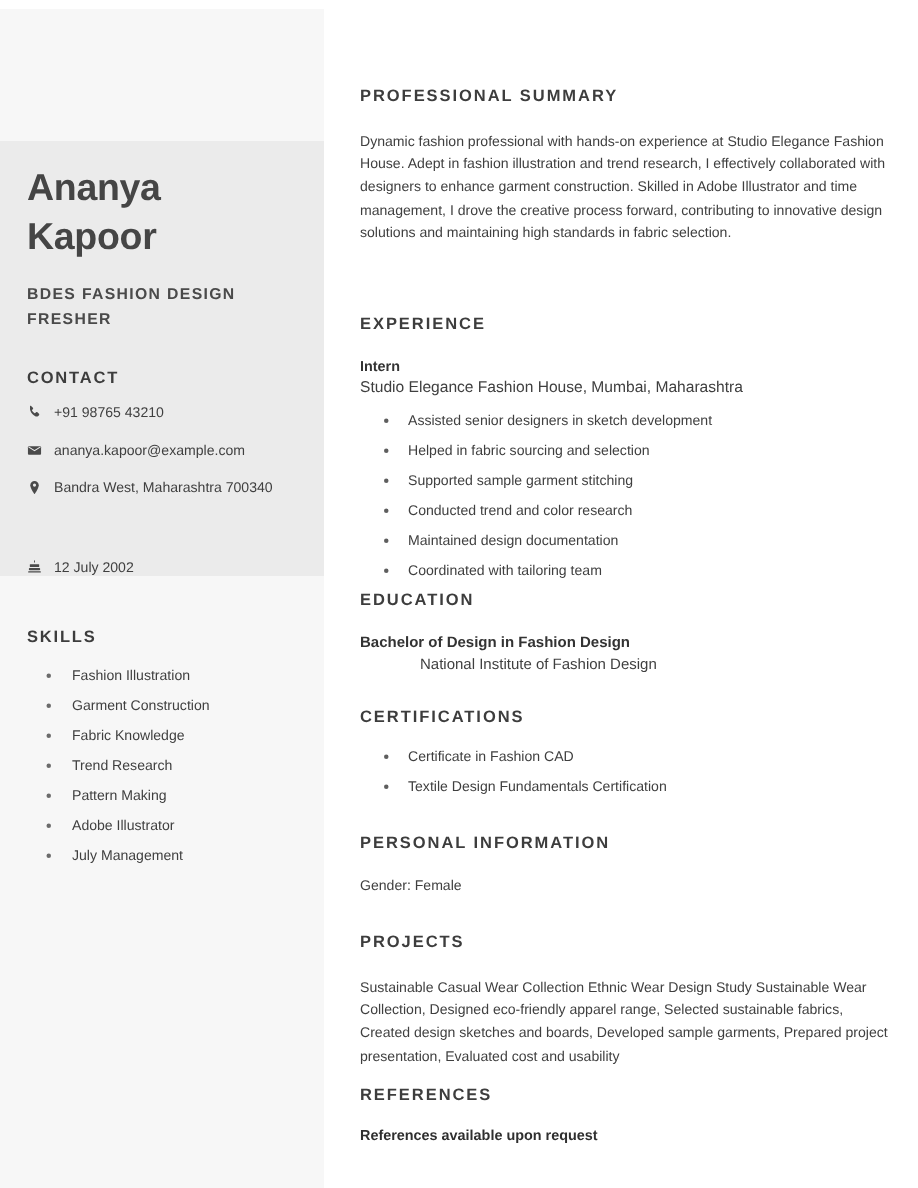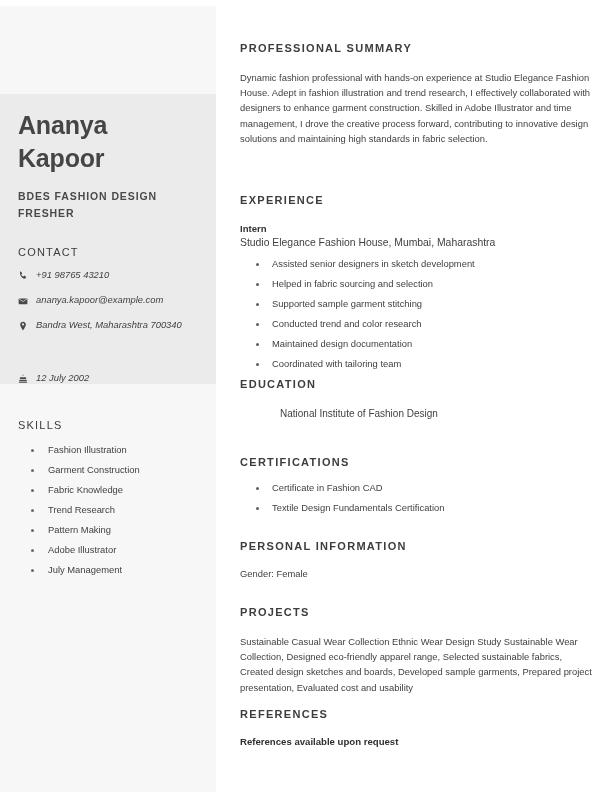--- a/index.html
+++ b/index.html
@@ -60,42 +60,41 @@
     font-size: 10.5px;
     font-weight: bold;
     color: #4a4a4a;
     letter-spacing: 0.9px;
     line-height: 17px;
     text-transform: uppercase;
   }
 
   .side-heading {
     font-size: 11px;
-    font-weight: normal;
+    font-weight: bold;
     color: #3d3d3d;
     letter-spacing: 1.2px;
     text-transform: uppercase;
   }
 
   .contact-head {
     position: absolute;
     left: 18px;
     top: 240px;
   }
   .contact-list {
     position: absolute;
     left: 18px;
     top: 262px;
     width: 190px;
   }
   .contact-row {
     display: flex;
-    align-items: flex-end;
+    align-items: center;
     margin-bottom: 12px;
-    font-style: italic;
   }
   .contact-row:last-child { margin-bottom: 0; margin-top: 40px; }
   .c-icon {
     width: 18px;
     min-width: 18px;
     padding-top: 1px;
     color: #4a4a4a;
     display: flex;
     justify-content: flex-start;
   }
@@ -136,21 +135,21 @@
     width: 3px;
     height: 3px;
     border-radius: 50%;
     background: #6b6b6b;
   }
 
   
   .main {
     position: absolute;
     left: 240px;
-    top: 0;
+    top: 16px;
     width: 356px;
     height: 760px;
   }
   .section { margin-bottom: 0; }
   .sec-head {
     font-size: 11px;
     font-weight: bold;
     color: #3d3d3d;
     letter-spacing: 1.3px;
     text-transform: uppercase;
@@ -321,20 +320,21 @@
         <li>Supported sample garment stitching</li>
         <li>Conducted trend and color research</li>
         <li>Maintained design documentation</li>
         <li>Coordinated with tailoring team</li>
       </ul>
     </div>
 
     <div class="section" id="sec-education">
       <div class="sec-head">EDUCATION</div>
       <div class="gap-16"></div>
+      <div class="degree">Bachelor of Design in Fashion Design</div>
       <div class="school">National Institute of Fashion Design</div>
     </div>
 
     <div class="section" id="sec-certs">
       <div class="sec-head">CERTIFICATIONS</div>
       <div class="gap-14"></div>
       <ul class="main-list">
         <li>Certificate in Fashion CAD</li>
         <li>Textile Design Fundamentals Certification</li>
       </ul>

